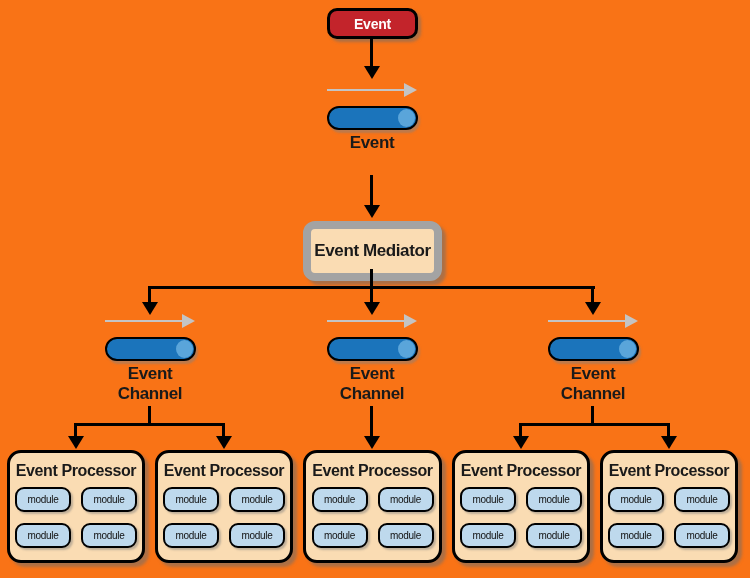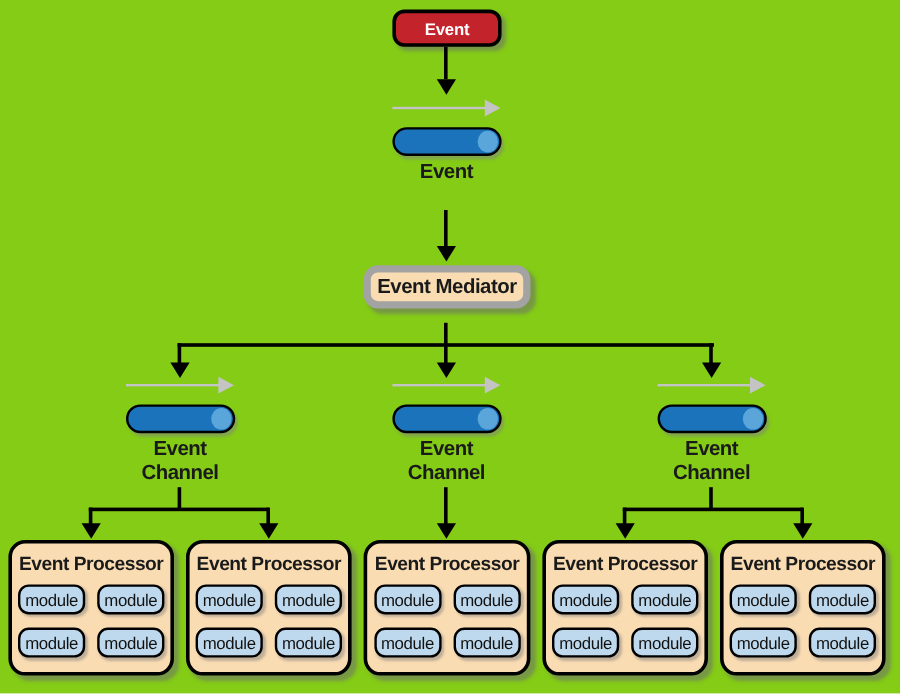--- a/index.html
+++ b/index.html
@@ -1,30 +1,30 @@
 <!DOCTYPE html>
 <html><head>
 <meta charset="utf-8">
 <style>
   html,body{margin:0;padding:0;background:#ffffff;}
   #canvas{
-    position:relative;width:750px;height:578px;background:#84cc16;
+    position:relative;width:750px;height:578px;background:#f97316;
     font-family:"Liberation Sans",sans-serif;overflow:hidden;
   }
   
   .node-event{
     position:absolute;left:327px;top:8px;width:91px;height:31px;
     background:#c3242b;border:3px solid #000;border-radius:10px;
     box-sizing:border-box;display:flex;align-items:center;justify-content:center;
     color:#fff;font-size:14px;font-weight:600;letter-spacing:-0.2px;
     box-shadow:3px 3px 3px rgba(110,110,110,.55);
   }
   .mediator{
-    position:absolute;left:303px;top:221px;width:139px;height:36px;
-    background:#fadcb3;border:6px solid #a3a3a3;border-radius:12px;
+    position:absolute;left:303px;top:221px;width:139px;height:60px;
+    background:#fadcb3;border:8px solid #a3a3a3;border-radius:12px;
     box-sizing:border-box;display:flex;align-items:center;justify-content:center;
     color:#1a1a1a;font-size:17px;font-weight:600;letter-spacing:-0.4px;
     box-shadow:4px 4px 3px rgba(110,110,110,.55);
   }
   .pill{
     position:absolute;width:91px;height:24px;background:#1b74bb;
     border:2.5px solid #000;border-radius:13px;box-sizing:border-box;
     box-shadow:2px 3px 2px rgba(130,130,130,.5);overflow:hidden;
   }
   .pill .cap{
@@ -45,21 +45,21 @@
   .processor .ptitle{
     margin-top:9px;font-size:16px;font-weight:600;letter-spacing:-0.4px;color:#1a1a1a;
   }
   .processor .modgrid{
     margin-top:7px;display:grid;grid-template-columns:56px 56px;
     grid-auto-rows:25px;column-gap:10px;row-gap:11px;
   }
   .module{
     background:#bed9ed;border:2.5px solid #000;border-radius:9px;
     box-sizing:border-box;display:flex;align-items:center;justify-content:center;
-    font-size:14px;letter-spacing:-0.3px;color:#111;
+    font-size:10px;letter-spacing:-0.3px;color:#111;
     box-shadow:2px 2px 2px rgba(120,120,120,.45);
   }
   
   .vline{position:absolute;width:3px;background:#000;}
   .hline{position:absolute;height:3px;background:#000;}
   .head-down{
     position:absolute;width:0;height:0;
     border-left:8px solid transparent;border-right:8px solid transparent;
     border-top:13px solid #000;
   }

